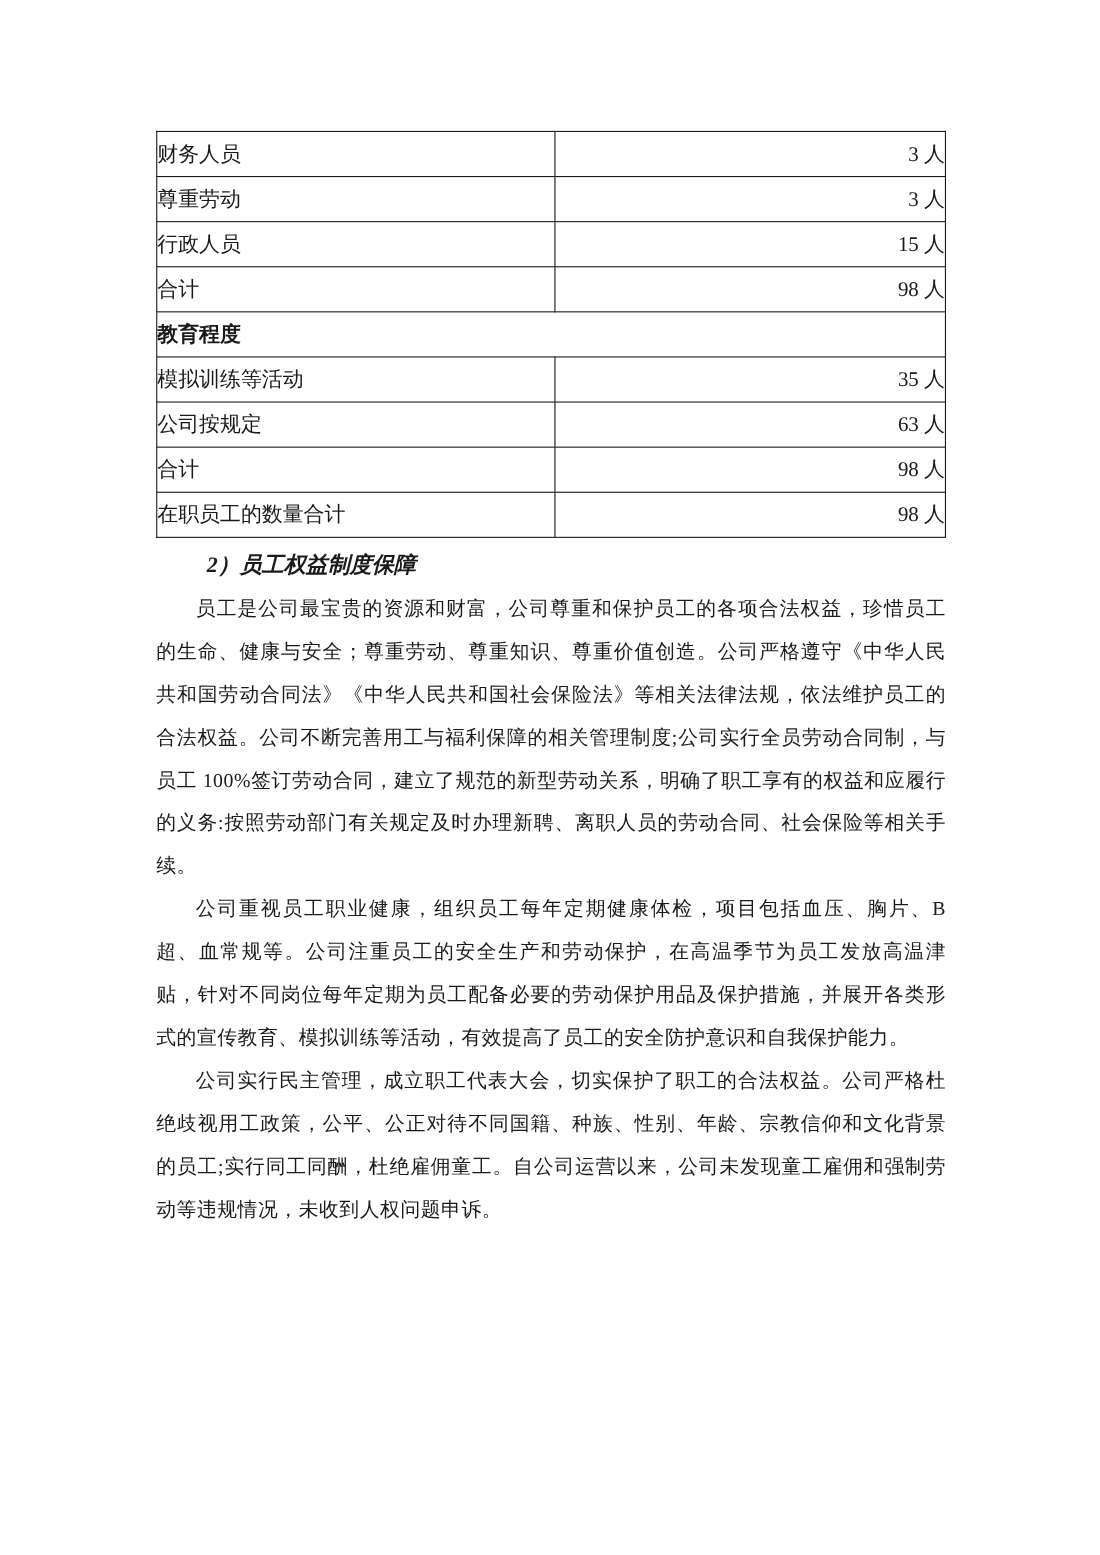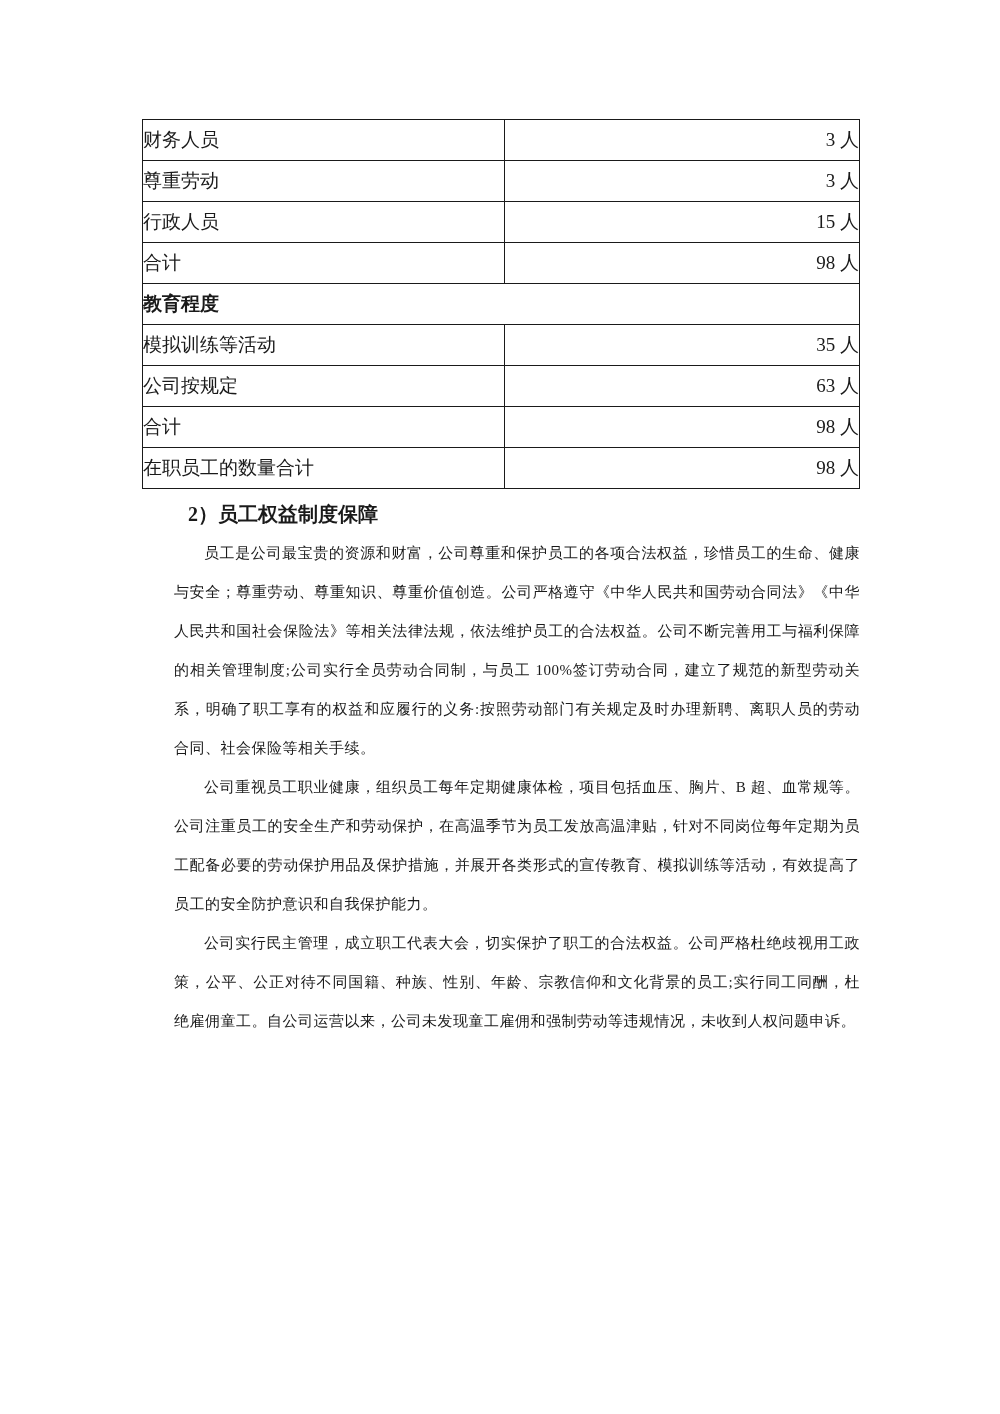--- a/index.html
+++ b/index.html
@@ -40,28 +40,28 @@
     text-align: left;
     font-weight: bold;
     font-size: 19px;
   }
   .section-heading {
     margin-top: 6px;
     padding-left: 46px;
     font-weight: bold;
     font-size: 20px;
     line-height: 39px;
+    font-style: italic;
   }
   .body-text p {
-    font-size: 15px;
+    font-size: 18px;
     line-height: 39px;
     text-align: justify;
     text-indent: 2em;
     letter-spacing: 0.5px;
-    margin-left: 32px;
   }
   .page-number {
     position: absolute;
     left: 0;
     width: 100%;
     top: 1306px;
     text-align: center;
     font-size: 15px;
     font-family: "Liberation Sans", "DejaVu Sans", sans-serif;
     color: #111;

